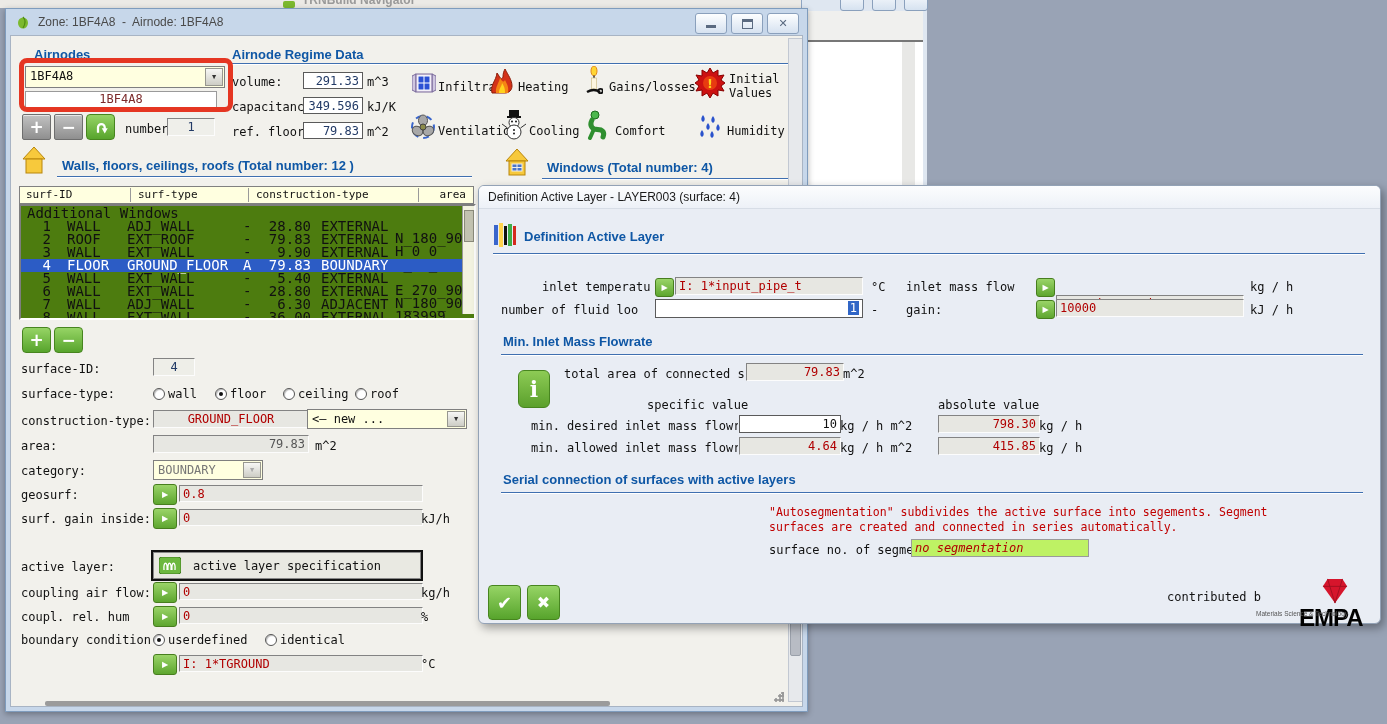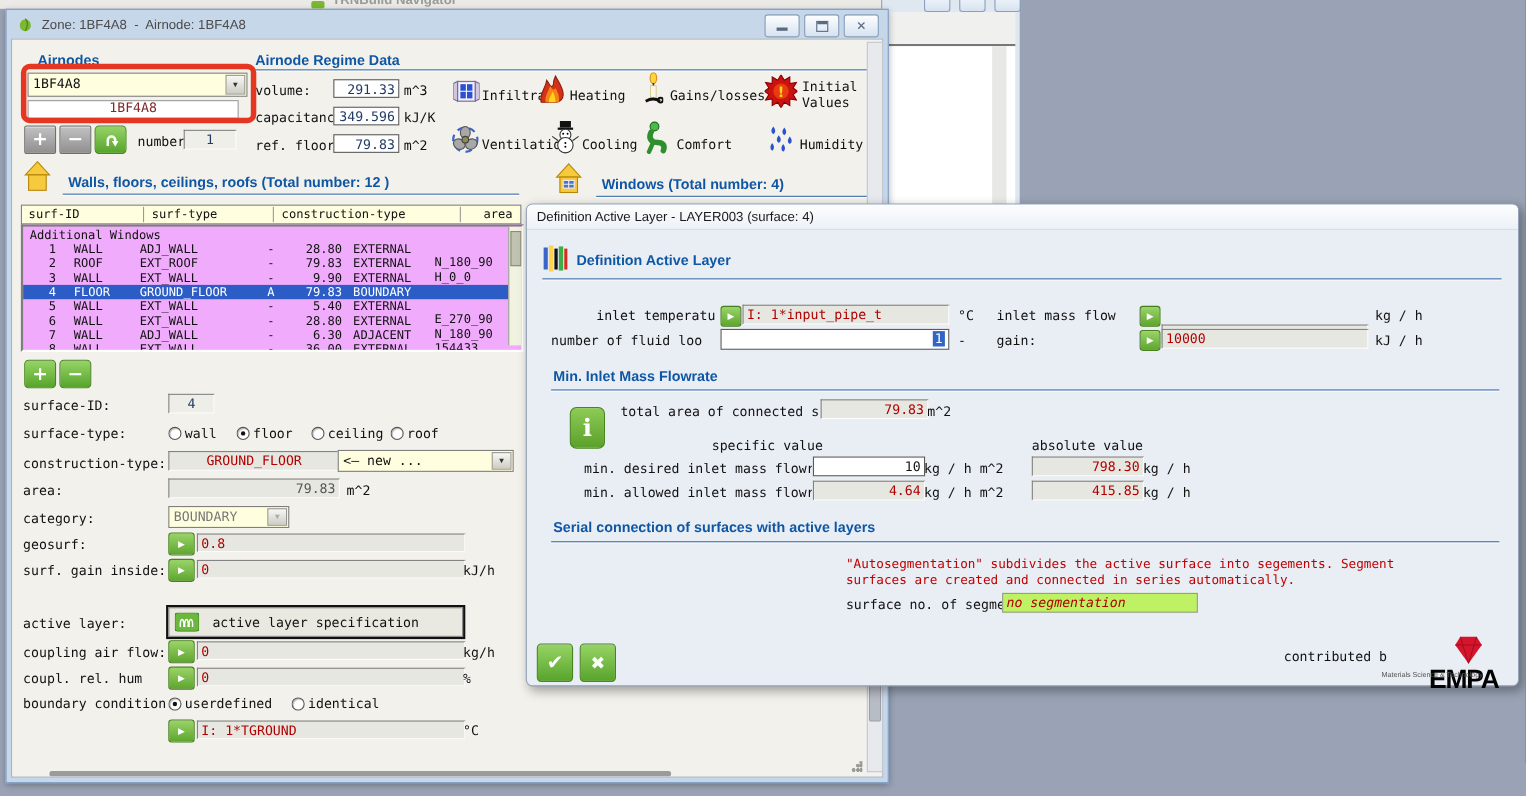--- a/index.html
+++ b/index.html
@@ -41,23 +41,23 @@
        background:linear-gradient(#fdfeff,#d6e2f0);display:flex;align-items:center;justify-content:center;}
   
   .mainwin{position:absolute;left:5px;top:8px;width:801px;height:702px;background:#c7d7ea;
        border:1px solid #7f9cbd;box-shadow:0 2px 6px rgba(0,0,0,.3);z-index:2;}
   .mw-content{position:absolute;left:4px;top:26px;right:4px;bottom:4px;background:#f2f1ec;
        border:1px solid #a8b4c4;overflow:hidden;}
   
   .thead{position:absolute;background:#ffffe0;border:1px solid #808080;
        font-family:"DejaVu Sans Mono",monospace;font-size:11px;color:#111;}
   .thead .sep{position:absolute;top:1px;bottom:1px;width:1px;background:#9a9a9a;}
-  .tbody{position:absolute;background:#f0abfc;border-top:2px solid #7e7e7e;border-left:2px solid #7e7e7e;
+  .tbody{position:absolute;background:#4d7c0f;border-top:2px solid #7e7e7e;border-left:2px solid #7e7e7e;
        border-bottom:2px solid #fff;border-right:2px solid #fff;overflow:hidden;
-       font-family:"DejaVu Sans Mono",monospace;font-size:11px;color:#111;}
+       font-family:"DejaVu Sans Mono",monospace;font-size:14px;color:#111;}
   .trow{position:absolute;left:0;right:12px;height:13px;line-height:13px;}
   .trow span{position:absolute;white-space:pre;}
   .trow.sel{background:#2c5cc5;color:#fff;}
   .c1{left:8px;width:22px;text-align:right;} .c2{left:46px;} .c3{left:106px;} .c4{left:222px;}
   .c5{left:240px;width:50px;text-align:right;} .c6{left:300px;} .c7{left:374px;margin-top:12px;}
   
   .dialog{position:absolute;left:478px;top:185px;width:901px;height:437px;background:#e9edf4;
        border:1px solid #93a2b6;border-radius:6px;box-shadow:3px 4px 10px rgba(0,0,0,.35);z-index:3;}
   .dtitle{position:absolute;left:0;top:0;right:0;height:22px;border-radius:5px 5px 0 0;
        background:linear-gradient(#fcfdfe,#edf1f7);border-bottom:1px solid #d7dde6;
@@ -327,21 +327,21 @@
             <span class="c6">EXTERNAL</span>
             <span class="c7">N_180_90</span>
         </div>
         <div class="trow" style="top:92px;">
           <span class="c1">7</span>
             <span class="c2">WALL</span>
             <span class="c3">ADJ_WALL</span>
             <span class="c4">-</span>
             <span class="c5">6.30</span>
             <span class="c6">ADJACENT</span>
-            <span class="c7">154433</span>
+            <span class="c7">183999</span>
         </div>
         <div class="trow" style="top:105px;">
           <span class="c1">8</span>
             <span class="c2">WALL</span>
             <span class="c3">EXT_WALL</span>
             <span class="c4">-</span>
             <span class="c5">36.00</span>
             <span class="c6">EXTERNAL</span>
             <span class="c7">N_180_90</span>
         </div>

